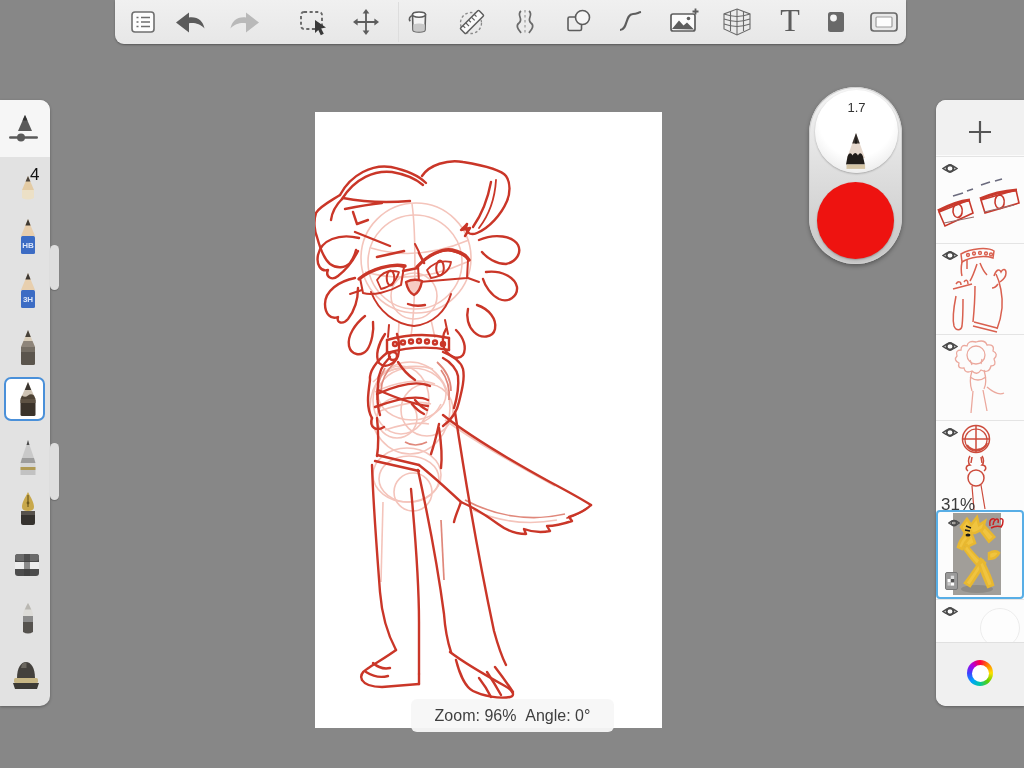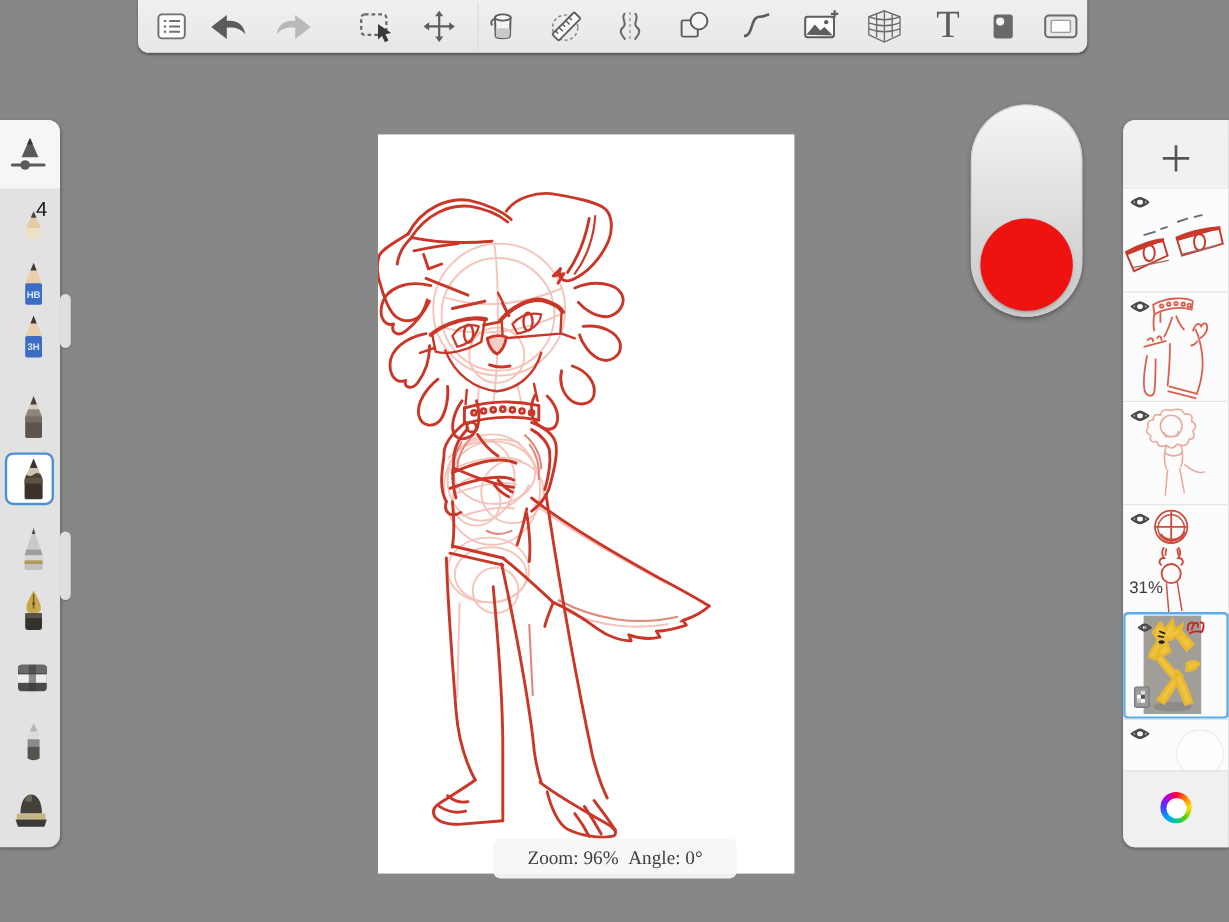--- a/index.html
+++ b/index.html
@@ -25,21 +25,21 @@
 
 #lay{left:936px;top:100px;width:88px;height:606px;background:#fbfbfb;border-radius:10px 0 0 10px;box-shadow:0 1px 3px rgba(0,0,0,0.3);overflow:hidden;}
 #lay .plus{position:absolute;left:0;top:0;width:88px;height:55px;background:#f1f1f1;}
 #lay .plus svg{position:absolute;left:28px;top:16px;}
 .lrow{position:absolute;left:0;width:88px;background:#fcfcfc;border-top:1px solid #e4e4e4;}
 .eye{position:absolute;left:6px;top:5px;}
 #laybot{position:absolute;left:0;top:542px;width:88px;height:64px;background:#f0f0f0;border-top:1px solid #e0e0e0;}
 #wheel{position:absolute;left:31px;top:17px;width:26px;height:26px;border-radius:50%;background:conic-gradient(#ff0040,#ff8000,#ffe000,#60d000,#00c8a0,#00a0ff,#4040ff,#b000e0,#ff0040);}
 #wheel::after{content:"";position:absolute;left:4.5px;top:4.5px;width:17px;height:17px;border-radius:50%;background:#ffffff;}
 
-#toast{left:411px;top:699px;width:203px;height:33px;background:rgba(247,247,247,0.95);border-radius:6px;color:#3f3f3f;font-size:16px;display:flex;align-items:center;justify-content:center;font-family:Liberation Serif, serif;}
+#toast{left:411px;top:699px;width:203px;height:33px;background:rgba(247,247,247,0.95);border-radius:6px;color:#3f3f3f;font-size:16px;display:flex;align-items:center;justify-content:center;}
 </style>
 </head>
 <body>
 <div id="bar" class="abs">
   <div class="sep"></div>
   <div class="ic" style="left:6px;">
       <svg width="30" height="30" viewBox="0 0 30 30">
         <rect x="4" y="5" width="22" height="20" rx="3" fill="#fdfdfd" stroke="#6f6f6f" stroke-width="1.6"></rect>
         <g stroke="#6f6f6f" stroke-width="1.7">
           <path d="M8.5 10.5h2M13 10.5h9M8.5 15h2M13 15h9M8.5 19.5h2M13 19.5h9"></path>
@@ -162,21 +162,21 @@
       </svg>
     </div>
   <div class="tool" style="top:117px;">
       <svg width="30" height="40" viewBox="0 0 30 40">
         <path d="M15 2 L22 19 L8 19 Z" fill="#e8cfae"></path>
         <path d="M15 2 L17.6 8.5 L12.4 8.5 Z" fill="#3e3933"></path>
         <rect x="8" y="19" width="14" height="18" rx="1.5" fill="#3c6cc4"></rect>
         <text x="15" y="31" text-anchor="middle" font-size="8" font-family="Liberation Sans,sans-serif" fill="#dce6f8" font-weight="bold">HB</text>
       </svg>
     </div>
-  <div class="tool" style="top:161px;">
+  <div class="tool" style="top:171px;">
       <svg width="30" height="40" viewBox="0 0 30 40">
         <path d="M15 2 L22 19 L8 19 Z" fill="#e8cfae"></path>
         <path d="M15 2 L17.6 8.5 L12.4 8.5 Z" fill="#3e3933"></path>
         <rect x="8" y="19" width="14" height="18" rx="1.5" fill="#3c6cc4"></rect>
         <text x="15" y="31" text-anchor="middle" font-size="8" font-family="Liberation Sans,sans-serif" fill="#dce6f8" font-weight="bold">3H</text>
       </svg>
     </div>
   <div class="tool" style="top:228px;">
       <svg width="30" height="40" viewBox="0 0 30 40">
         <path d="M15 2 L22 19 L8 19 Z" fill="#d9cdb9"></path>
@@ -375,20 +375,30 @@
   <path d="M124 316 C127 336 127 348 126 356"></path>
         <path d="M103 358 C113 404 124 464 129 502 C130 516 132 528 136 540"></path>
   <path d="M135 540 C148 550 172 564 190 574 C199 579 200 584 195 585 C184 587 168 584 158 579 C150 575 144 560 141 548"></path>
   <path d="M180 555 Q190 568 198 580"></path>
   <path d="M172 560 Q180 572 186 583"></path>
   <path d="M164 566 Q171 575 176 585"></path>
 </g>
 </svg>
 </div>
 <div id="cap" class="abs">
+  <div id="capc1">
+      <div class="lbl">1.7</div>
+    <svg style="position:absolute;left:0;top:0;" width="83" height="83" viewBox="0 0 83 83">
+        <path d="M41 43 L50 68 L32 68 Z" fill="#e6d8cd"></path>
+        <path d="M41 43 L44.8 53.5 L37.2 53.5 Z" fill="#3a3430"></path>
+        <path d="M41 44 L42 53.5 L40 53.5 Z" fill="#171512"></path>
+        <path d="M32.5 66.5 C34 62.5 36 62.5 37.5 65.5 C39 62 41.5 62 43 65.5 C44.5 62.5 46.5 62.5 48 66.5 L49.8 74.5 L31 74.5 Z" fill="#211d1a"></path>
+        <rect x="31.5" y="74.5" width="18.6" height="4.4" fill="#d5c5a5"></rect>
+      </svg>
+  </div>
   <div id="capc2"></div>
 </div>
 <div id="lay" class="abs">
   <div class="plus">
       <svg width="32" height="32" viewBox="0 0 32 32">
         <path d="M16 5v22M5 16h22" stroke="#555" stroke-width="2.2" fill="none"></path>
       </svg>
     </div>
   <div class="lrow" style="top:56px;height:87px;">
     <svg class="eye" width="16" height="13" viewBox="0 0 16 13">
@@ -464,21 +474,21 @@
       <circle cx="40" cy="18" r="13.5"></circle>
       <circle cx="40" cy="19" r="11" stroke-width="1.2"></circle>
       <path d="M40 5 V32 M27 18 H53"></path>
       <path d="M31 24 Q36 31 45 28 Q50 26 51 22" stroke-width="2"></path>
       <path d="M34 35 C32 38 32 42 34 44 C30 44 29 48 32 50 M46 35 C48 38 48 42 46 44 C50 44 51 48 48 50"></path>
       <path d="M36 36 L35 42 M45 36 L46 42"></path>
       <circle cx="40" cy="57" r="8"></circle>
       <path d="M36 65 L38 89 M45 64 L49 88" stroke-width="1.2"></path>
     </g>
       </svg>
-    <div style="position:absolute;left:5px;top:60px;font-size:14px;color:#3a3a3a;">31%</div>
+    <div style="position:absolute;left:5px;top:74px;font-size:17px;color:#3a3a3a;">31%</div>
   </div>
   <div class="lrow" style="top:410px;height:89px;border:2px solid #58aee6;box-sizing:border-box;border-radius:4px;">
     <div style="position:absolute;left:15px;top:1px;width:48px;height:82px;background:#a19e99;"></div>
     <svg style="position:absolute;left:15px;top:1px;" width="48" height="82" viewBox="0 0 48 82">
         <ellipse cx="24" cy="76" rx="16" ry="4" fill="#8e8b86"></ellipse>
         <g stroke="#e8b830" stroke-width="2.5" fill="#f0c440">
           <path d="M8 14 L14 6 L18 12 L24 4 L26 12 L32 8 L30 16 L22 20 L12 20 Z"></path>
           <path d="M12 18 C10 24 10 30 14 34 L22 30 C20 24 18 20 18 18 Z"></path>
           <path d="M14 32 C18 38 24 44 28 48 L24 52 C18 46 14 40 11 36 Z" stroke-width="2"></path>
           <path d="M28 46 C24 54 18 62 12 70 L17 73 C23 64 28 56 32 50 Z"></path>

